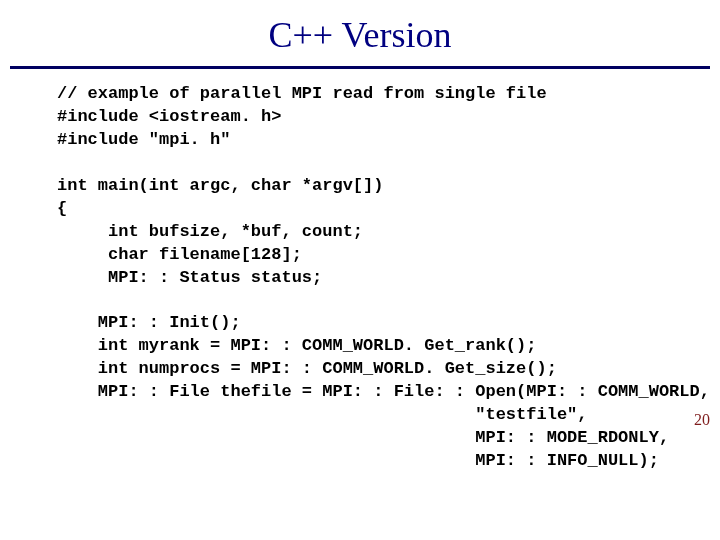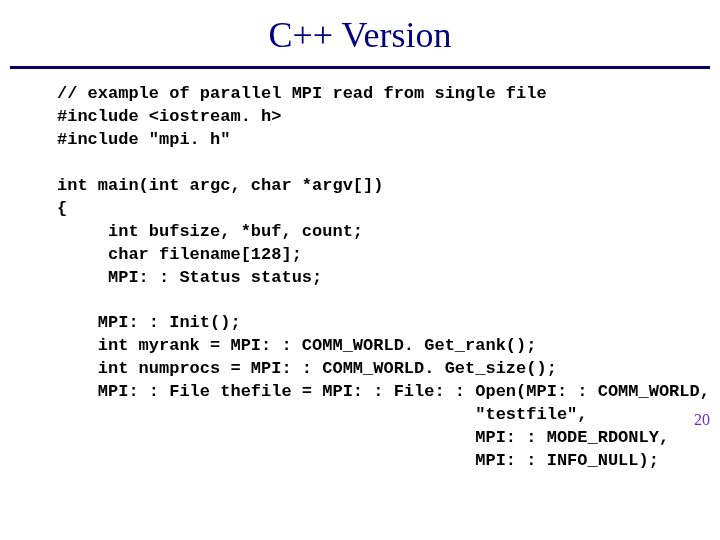--- a/index.html
+++ b/index.html
@@ -1,21 +1,21 @@
 <!DOCTYPE html>
 <html><head>
   <meta charset="utf-8">
   <style>
     * { margin: 0; padding: 0; box-sizing: border-box; }
     html, body { width: 720px; height: 540px; background: #ffffff; font-family: "Times New Roman", serif; }
     .slide { position: relative; width: 720px; height: 437px; padding: 8px 10px 10px 10px; }
     .title { text-align: center; font-size: 36px; color: #000080; font-family: "Times New Roman", serif; margin-top: 6px; margin-bottom: 10px; }
     .underline { height: 3px; background: #000060; width: 100%; margin-bottom: 14px; }
     .code { font-family: "Courier New", monospace; font-size: 17px; font-weight: bold; line-height: 1.35; white-space: pre; color: #000000; margin-left: 47px; }
-    .page-number { position: absolute; bottom: 8px; right: 10px; font-size: 16px; color: #6d28d9; font-family: "Times New Roman", serif; }
+    .page-number { position: absolute; bottom: 8px; right: 10px; font-size: 16px; color: #7f1d1d; font-family: "Times New Roman", serif; }
   </style>
 </head>
 <body>
 
 <div class="slide">
   <div class="title">C++ Version</div>
   <div class="underline"></div>
   <div class="code"><span>// example of parallel MPI read from single file</span>
 <span>#include &lt;iostream. h&gt;</span>
 <span>#include "mpi. h"</span>

